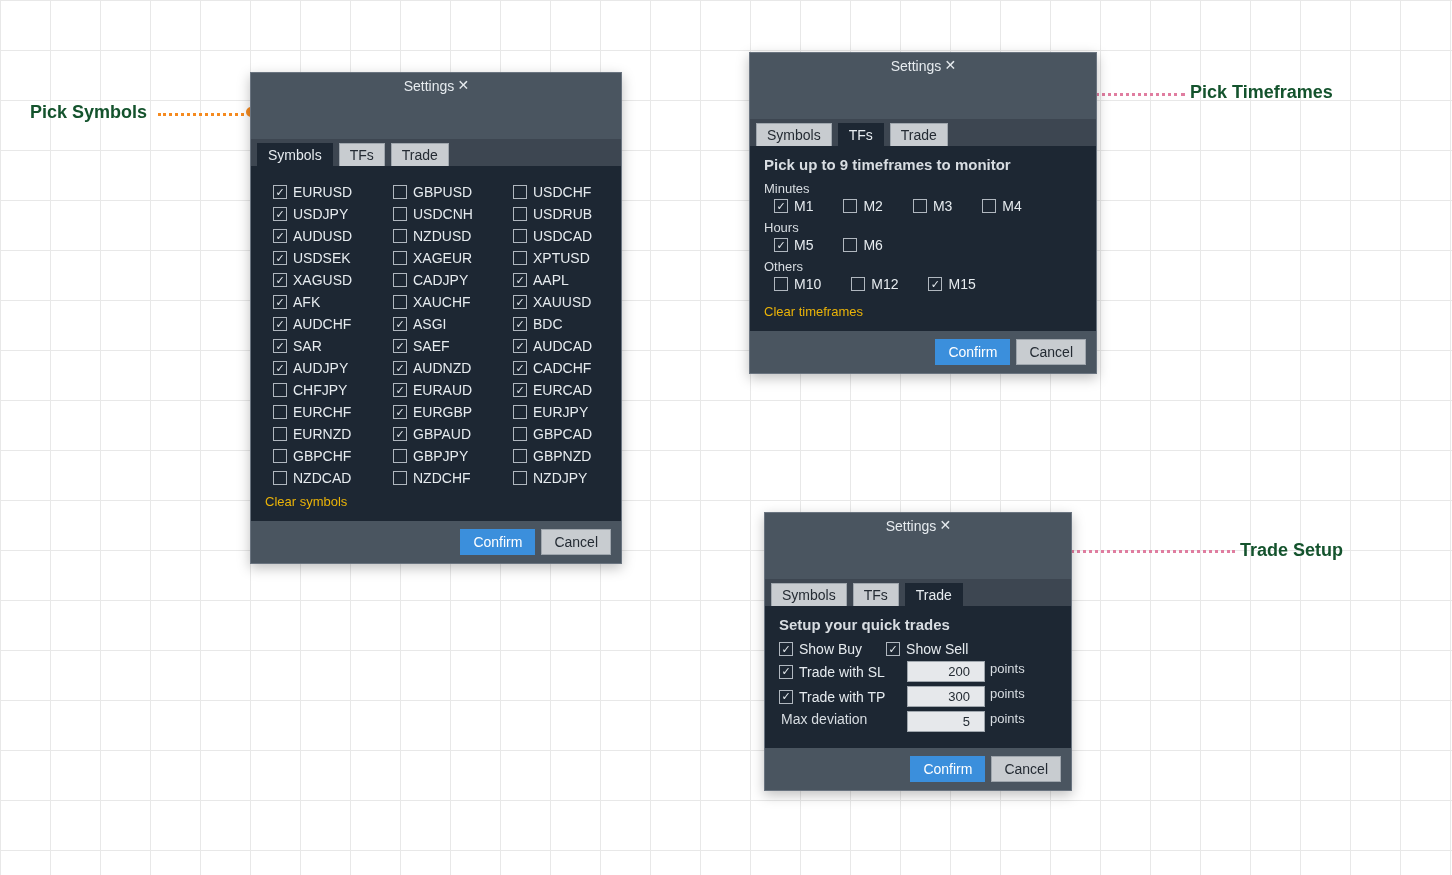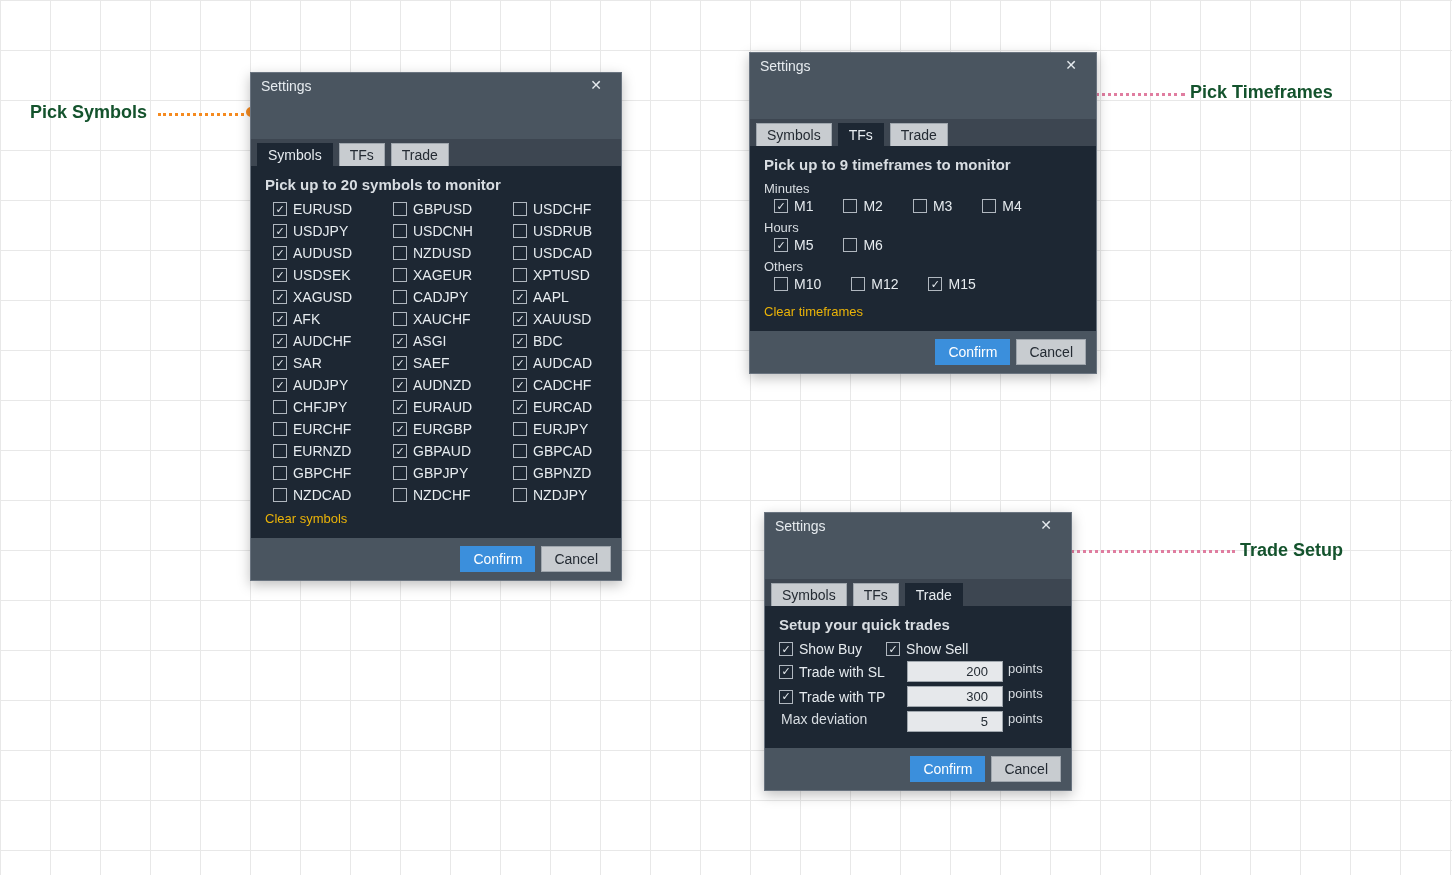--- a/index.html
+++ b/index.html
@@ -21,22 +21,22 @@
   }
 
   .dialog {
     position: absolute;
     background: #4a5560;
     border: 1px solid #6a7480;
     box-shadow: 0 4px 12px rgba(0,0,0,0.25);
     color: #d8dde2;
   }
   .titlebar {
-    display: flex; align-items: center; justify-content: space-between;
-    padding: 4px 16px 4px 10px;
+    display: flex; align-items: center; justify-content: center;
+    padding: 4px 6px 4px 10px;
     font-size: 14px;
     color: #e6ebef;
   }
   .titlebar .close {
     width: 18px; height: 18px; line-height: 16px; text-align: center;
     cursor: pointer;
     color: #e6ebef;
   }
   .tabbar {
     display: flex; gap: 6px;
@@ -132,21 +132,21 @@
     background: #c8ccd0;
     color: #242b33;
   }
   .trade-row {
     display: flex; 
     margin: 4px 0;
     gap: 8px;
   }
   .trade-label-col { width: 120px; }
   .num-input {
-    width: 96px;
+    width: 78px;
     padding: 2px 14px 2px 6px;
     background: #e6e8eb;
     color: #242b33;
     font-size: 13px;
     text-align: right;
     border: 1px solid #9fa6ad;
     position: relative;
   }
   .spinner {
     display: inline-flex; align-items: center;
@@ -207,21 +207,20 @@
   <div class="titlebar">
     <span>Settings</span>
     <span class="close">✕</span>
   </div>
   <div class="tabbar">
     <div class="tab active">Symbols</div>
     <div class="tab">TFs</div>
     <div class="tab">Trade</div>
   </div>
   <div class="dialog-body">
-    <div class="instr">Pick up to 20 symbols to monitor</div>
     <div class="symbols-grid" id="symbols-grid">
         <span class="chk">
           <span class="box checked"></span>
           <span>EURUSD</span>
         </span>
         <span class="chk">
           <span class="box"></span>
           <span>GBPUSD</span>
         </span>
         <span class="chk">

